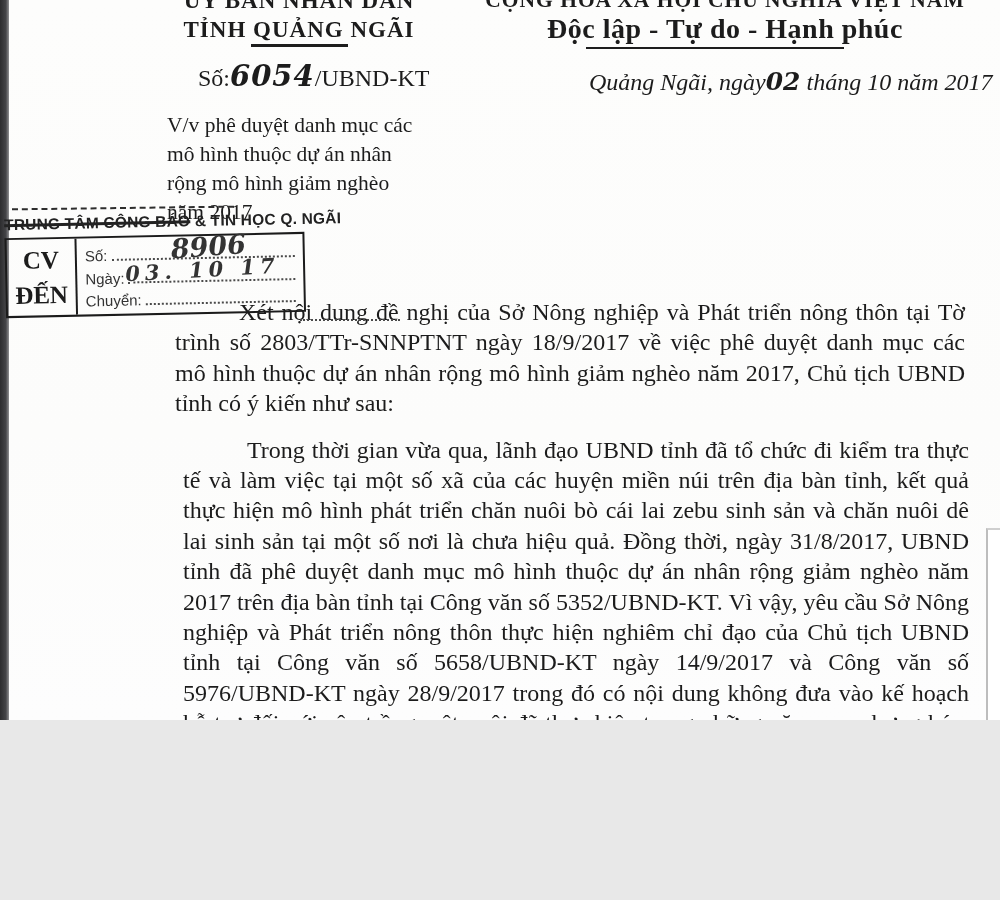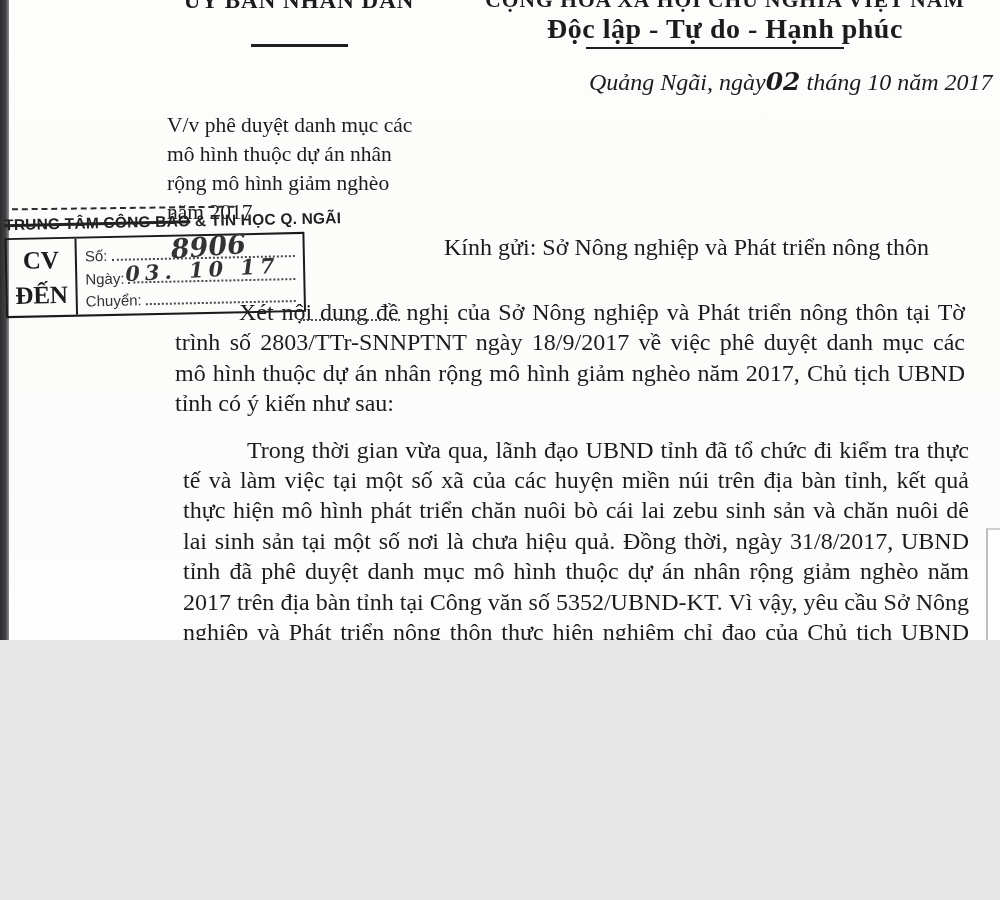--- a/index.html
+++ b/index.html
@@ -1,17 +1,17 @@
 <!DOCTYPE html>
 <html><head>
 <meta charset="utf-8">
 <style>
   html,body{margin:0;padding:0;background:#e8e8e8;}
   .page{
-    position:relative;width:1000px;height:640px;margin:0 auto;
+    position:relative;width:1000px;height:720px;margin:0 auto;
     background:linear-gradient(180deg,#fdfdfc 0%,#fcfcfb 60%,#fdfdfd 100%);
     overflow:hidden;font-family:"Liberation Serif",serif;color:#1c1c1c;
   }
   .scan-strip{position:absolute;left:0;top:0;width:9px;height:900px;
     background:linear-gradient(90deg,#2c2c2e 0%,#444447 65%,#909092 100%);}
   .right-edge{position:absolute;left:986px;top:528px;width:14px;height:372px;
     background:#fff;border-left:2px solid #bdbdbd;border-top:2px solid #cfcfcf;}
 
   
   .hdr-left{position:absolute;left:163px;top:-14px;width:272px;text-align:center;
@@ -62,29 +62,31 @@
 </style>
 </head>
 <body>
 
 <div class="page">
   <div class="scan-strip"></div>
   <div class="right-edge"></div>
 
   <div class="hdr-left">
     <div>ỦY BAN NHÂN DÂN</div>
+    <div>TỈNH QUẢNG NGÃI</div>
   </div>
   <div class="hdr-left-rule"></div>
 
   <div class="hdr-right">
     <div class="l1">CỘNG HÒA XÃ HỘI CHỦ NGHĨA VIỆT NAM</div>
     <div class="l2">Độc lập - Tự do - Hạnh phúc</div>
   </div>
   <div class="hdr-right-rule"></div>
 
+  <div class="doc-num"><span>Số:</span><span class="hand">6054</span><span>/UBND-KT</span></div>
 
   <div class="date-line"><span>Quảng Ngãi, ngày</span><span class="hand">02</span><span> tháng  10  năm 2017</span></div>
 
   <div class="subject">V/v phê duyệt danh mục các mô hình thuộc dự án nhân rộng mô hình giảm nghèo năm 2017</div>
 
   <div class="dash-a"></div>
   <div class="stamp">
     <div class="stamp-title"><span class="struck">TRUNG TÂM CÔNG BÁO</span><span> &amp; TIN HỌC Q. NGÃI</span></div>
     <div class="stamp-box">
       <div class="stamp-cv">
@@ -104,21 +106,20 @@
         </div>
         <div class="srow">
           <span>Chuyển:</span>
           <span class="dots"></span>
         </div>
       </div>
     </div>
   </div>
   <div class="dash-b"></div>
 
-  <div class="recipient">Kính gửi: Sở Nông nghiệp và Phát triển nông thôn</div>
 
   <div class="body-text">
     <p>Xét nội dung đề nghị của Sở Nông nghiệp và Phát triển nông thôn tại Tờ trình số 2803/TTr-SNNPTNT ngày 18/9/2017 về việc phê duyệt danh mục các mô hình thuộc dự án nhân rộng mô hình giảm nghèo năm 2017, Chủ tịch UBND tỉnh có ý kiến như sau:</p>
     <p>Trong thời gian vừa qua, lãnh đạo UBND tỉnh đã tổ chức đi kiểm tra thực tế và làm việc tại một số xã của các huyện miền núi trên địa bàn tỉnh, kết quả thực hiện mô hình phát triển chăn nuôi bò cái lai zebu sinh sản và chăn nuôi dê lai sinh sản tại một số nơi là chưa hiệu quả. Đồng thời, ngày 31/8/2017, UBND tỉnh đã phê duyệt danh mục mô hình thuộc dự án nhân rộng giảm nghèo năm 2017 trên địa bàn tỉnh tại Công văn số 5352/UBND-KT. Vì vậy, yêu cầu Sở Nông nghiệp và Phát triển nông thôn thực hiện nghiêm chỉ đạo của Chủ tịch UBND tỉnh tại Công văn số 5658/UBND-KT ngày 14/9/2017 và Công văn số 5976/UBND-KT ngày 28/9/2017 trong đó có nội dung không đưa vào kế hoạch hỗ trợ đối với cây trồng, vật nuôi đã thực hiện trong những năm qua nhưng kém hiệu quả; tổ chức kiểm tra kỹ việc lựa chọn mô hình sản xuất phải sát với thực tế nhu cầu địa phương và đảm bảo có hiệu quả để nhân rộng trước khi tham mưu UBND tỉnh xem xét, quyết định./.</p>
   </div>
 
   <div class="noi-nhan">Nơi nhận:</div>
   <div class="sig">KT. CHỦ TỊCH</div>
   <div class="sig-smear"></div>
 </div>

